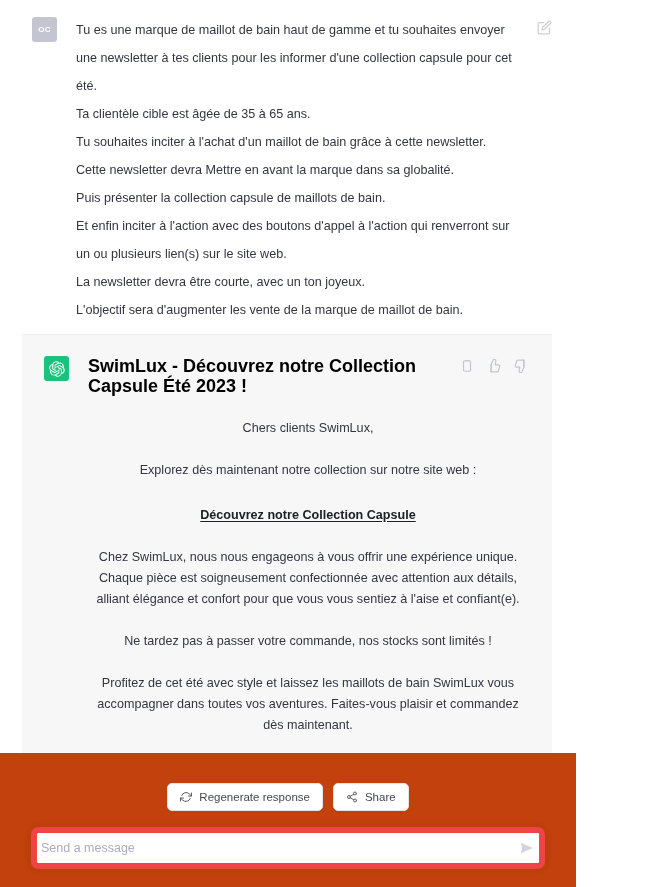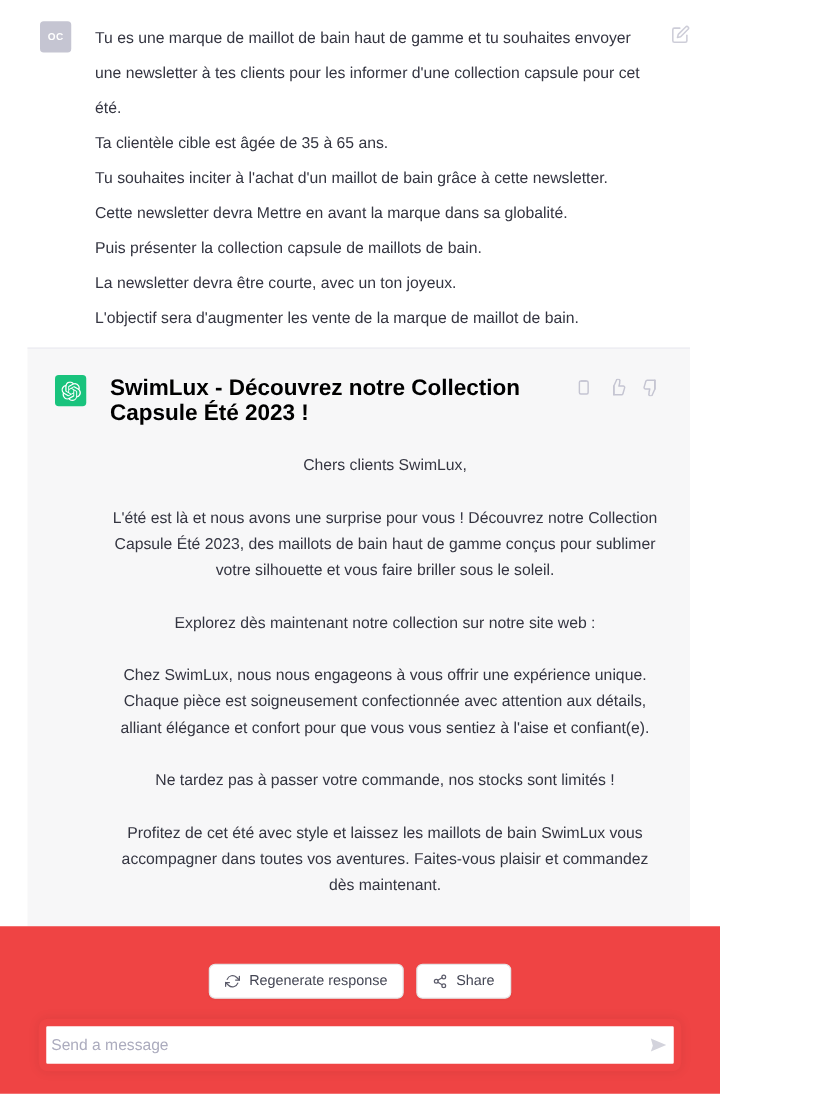--- a/index.html
+++ b/index.html
@@ -118,22 +118,22 @@
     color: #202123;
     text-decoration: underline;
     text-underline-offset: 2px;
     cursor: pointer;
   }
   .p-link-block { margin-top: 24px; }
 
   
   .bottom {
     position: absolute;
-    left: 0; right: 0; bottom: 12px;
-    background: #ef4444;
+    left: 0; right: 0; bottom: 0;
+    background: #c2410c;
     padding-bottom: 18px;
   }
   .action-row {
     display: flex;
     justify-content: center;
     gap: 10px;
     padding: 30px 0 16px 0;
   }
   .pill {
     display: inline-flex;
@@ -192,20 +192,21 @@
     <div class="avatar avatar-user">
       <span>OC</span>
     </div>
 
     <div class="msg-body">
       <div class="user-line">Tu es une marque de maillot de bain haut de gamme et tu souhaites envoyer une newsletter à tes clients pour les informer d'une collection capsule pour cet été.</div>
       <div class="user-line">Ta clientèle cible est âgée de 35 à 65 ans.</div>
       <div class="user-line">Tu souhaites inciter à l'achat d'un maillot de bain grâce à cette newsletter.</div>
       <div class="user-line">Cette newsletter devra Mettre en avant la marque dans sa globalité.</div>
       <div class="user-line">Puis présenter la collection capsule de maillots de bain.</div>
+      <div class="user-line">Et enfin inciter à l'action avec des boutons d'appel à l'action qui renverront sur un ou plusieurs lien(s) sur le  site web.</div>
       <div class="user-line">La newsletter devra être courte, avec un ton joyeux.</div>
       <div class="user-line">L'objectif sera d'augmenter les vente de la marque de maillot de bain.</div>
     </div>
 
     <div class="edit-icon">
       <svg width="15" height="15" viewBox="0 0 24 24" fill="none" stroke="currentColor" stroke-width="2" stroke-linecap="round" stroke-linejoin="round">
         <path d="M11 4H4a2 2 0 0 0-2 2v14a2 2 0 0 0 2 2h14a2 2 0 0 0 2-2v-7"></path>
         <path d="M18.5 2.5a2.12 2.12 0 0 1 3 3L12 15l-4 1 1-4 9.5-9.5z"></path>
       </svg>
     </div>
@@ -238,23 +239,25 @@
           <span>
             <svg width="14" height="14" viewBox="0 0 24 24" fill="none" stroke="currentColor" stroke-width="2" stroke-linecap="round" stroke-linejoin="round">
               <path d="M17 14V2"></path>
               <path d="M9 18.12 10 14H4.17a2 2 0 0 1-1.92-2.56l2.33-8A2 2 0 0 1 6.5 2H17v12l-4 9h0a2.5 2.5 0 0 1-4-2.88Z"></path>
             </svg>
           </span>
         </div>
       </div>
 
       <p class="p first">Chers clients SwimLux,</p>
-      <p class="p">L'été est là et nous avons une surprise pour vous ! Découvrez notre Collection Capsule Été 2023, des maillots de bain haut de gamme conçus pour sublimer votre silhouette et vous faire briller sous le soleil.</p>
       <p class="p">Explorez dès maintenant notre collection sur notre site web :</p>
 
+      <p class="p p-link-block">
+        <span class="link">Découvrez notre Collection Capsule</span>
+      </p>
 
       <p class="p">Chez SwimLux, nous nous engageons à vous offrir une expérience unique. Chaque pièce est soigneusement confectionnée avec attention aux détails, alliant élégance et confort pour que vous vous sentiez à l'aise et confiant(e).</p>
       <p class="p">Ne tardez pas à passer votre commande, nos stocks sont limités !</p>
       <p class="p">Profitez de cet été avec style et laissez les maillots de bain SwimLux vous accompagner dans toutes vos aventures. Faites-vous plaisir et commandez dès maintenant.</p>
 
       <p class="p">
         <span>Cliquez ici pour </span><span class="link">Découvrir la Collection Capsule</span>
       </p>
 
       <p class="p">Merci de votre fidélité et à bientôt chez SwimLux !</p>

